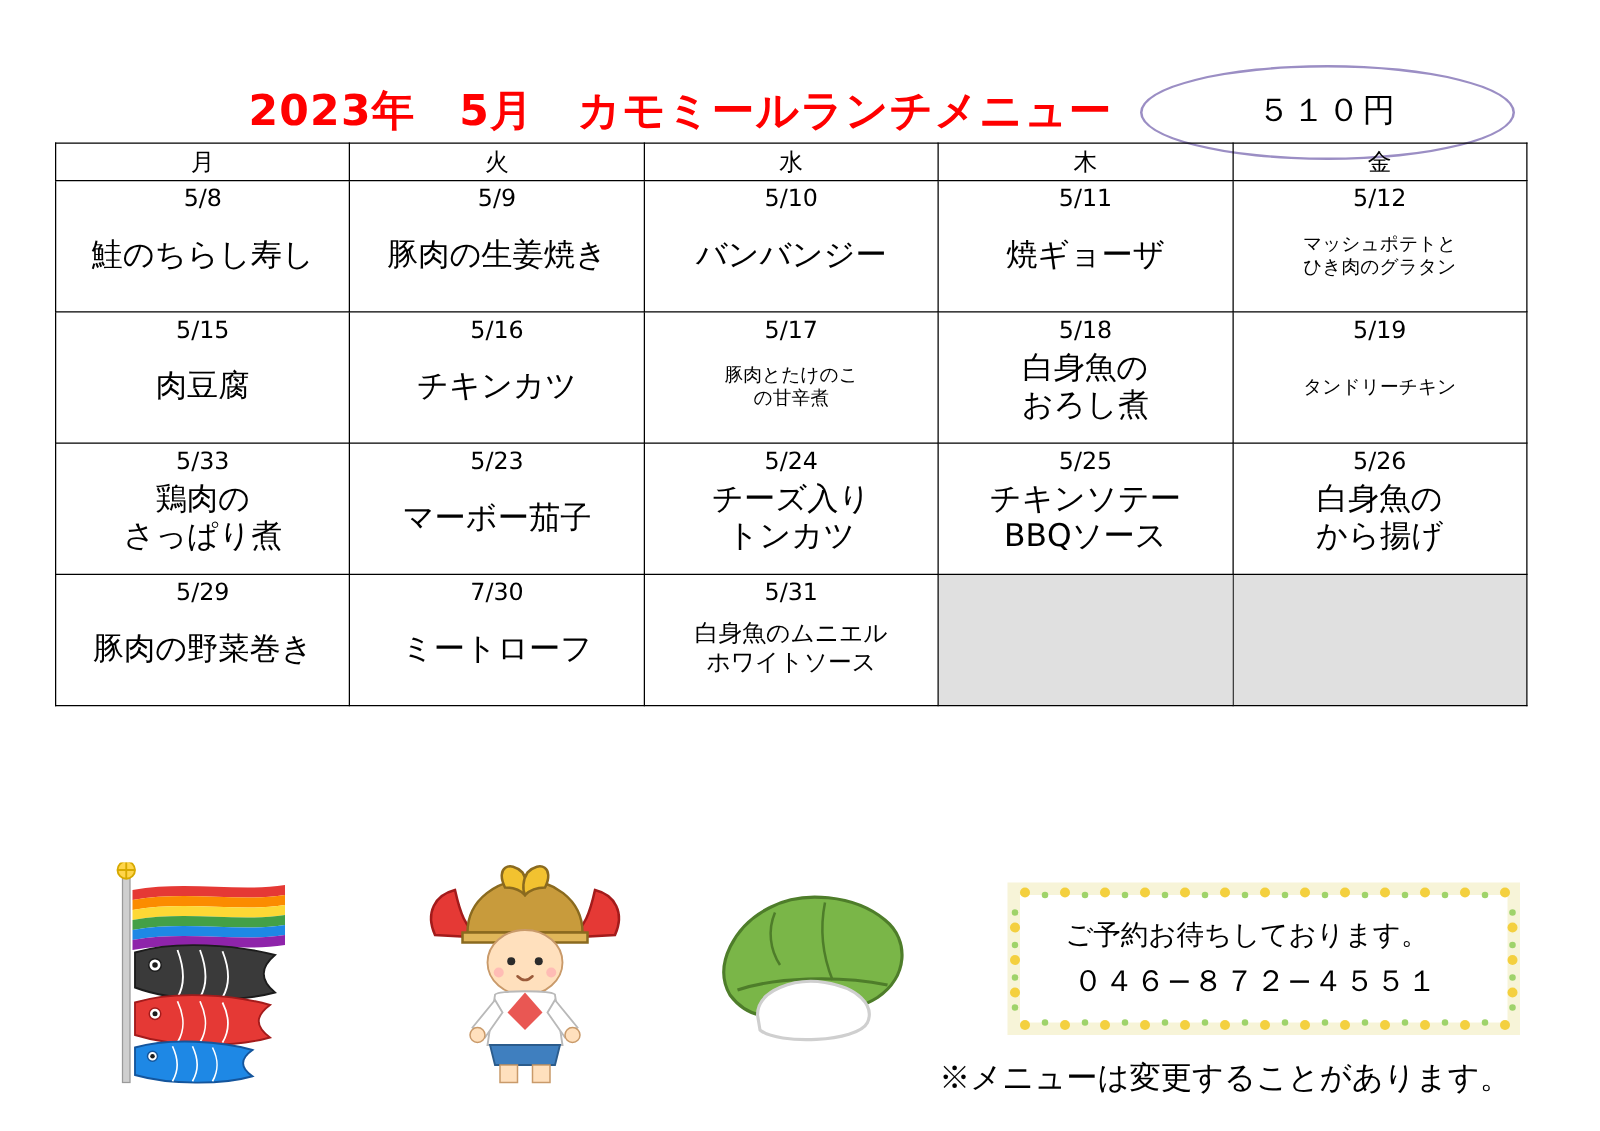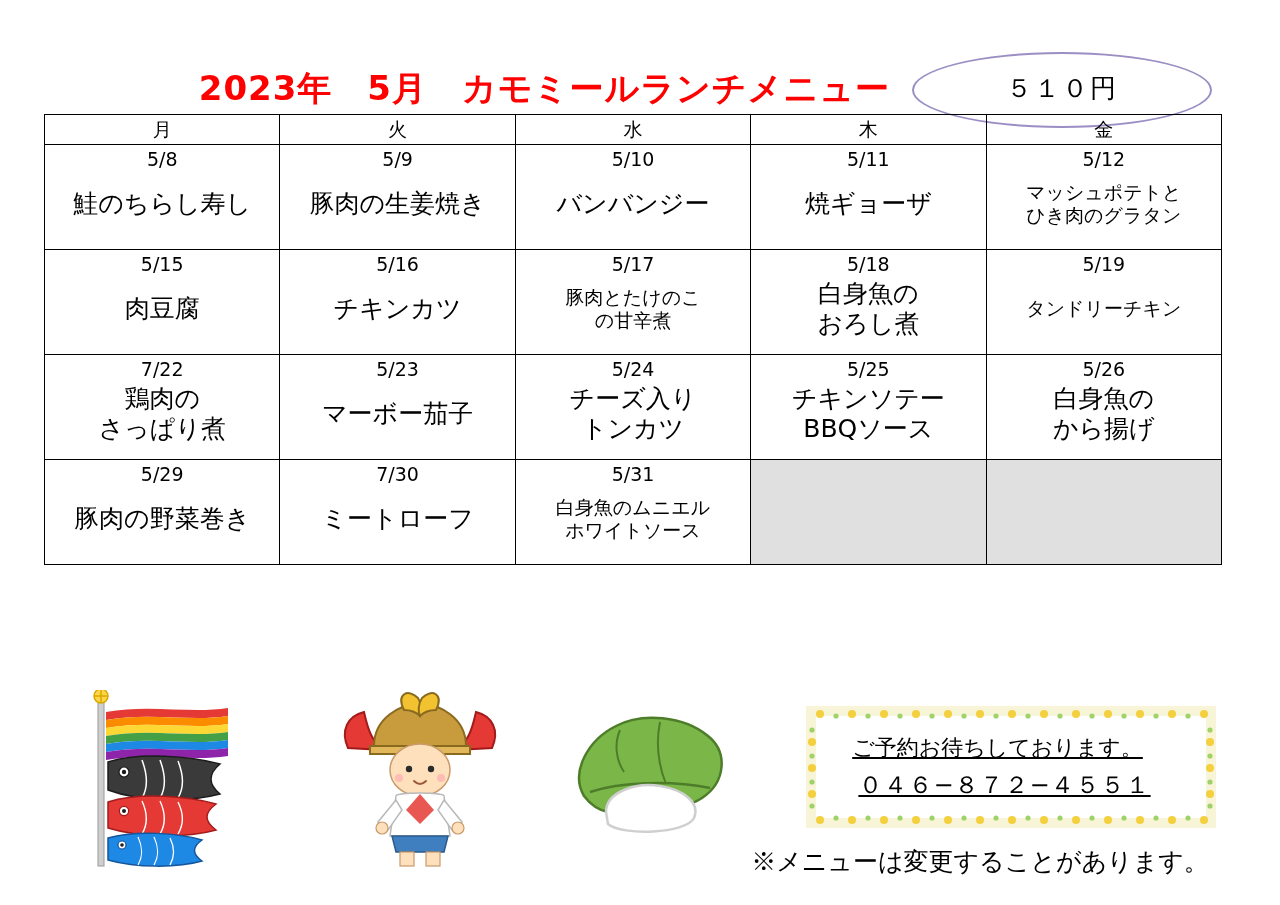--- a/index.html
+++ b/index.html
@@ -98,21 +98,21 @@
     justify-content: center;
     text-align: center;
     height: 66px;
     padding: 0 4px;
     font-size: 25px;
     line-height: 1.2;
     font-family: "DejaVu Sans", sans-serif;
     white-space: pre-line;
   }
   .cell-menu.small {
-    font-size: 19px;
+    font-size: 15px;
     text-align: center;
   }
   .cell-menu.tiny {
     font-size: 19px;
   }
   td.holiday, td.empty {
     background: #e0e0e0;
   }
   td.empty .cell-date { visibility: hidden; }
 
@@ -145,21 +145,20 @@
     position: absolute;
     left: 806px;
     top: 716px;
     width: 383px;
     height: 102px;
     display: flex;
     flex-direction: column;
     align-items: center;
     justify-content: center;
     gap: 6px;
-    text-decoration: underline;
   }
   .contact-line {
     font-size: 22px;
     font-family: "DejaVu Sans", sans-serif;
     letter-spacing: 0px;
     white-space: nowrap;
   }
   .contact-line.phone {
     font-size: 24px;
     letter-spacing: 1px;
@@ -251,21 +250,21 @@
 おろし煮</span>
       </td>
       <td>
         <span class="cell-date">5/19</span>
         <span class="cell-menu small">タンドリーチキン</span>
       </td>
     </tr>
 
     <tr>
       <td>
-        <span class="cell-date">7/22</span>
+        <span class="cell-date">5/33</span>
         <span class="cell-menu">鶏肉の
 さっぱり煮</span>
       </td>
       <td>
         <span class="cell-date">5/23</span>
         <span class="cell-menu">マーボー茄子</span>
       </td>
       <td>
         <span class="cell-date">5/24</span>
         <span class="cell-menu">チーズ入り

